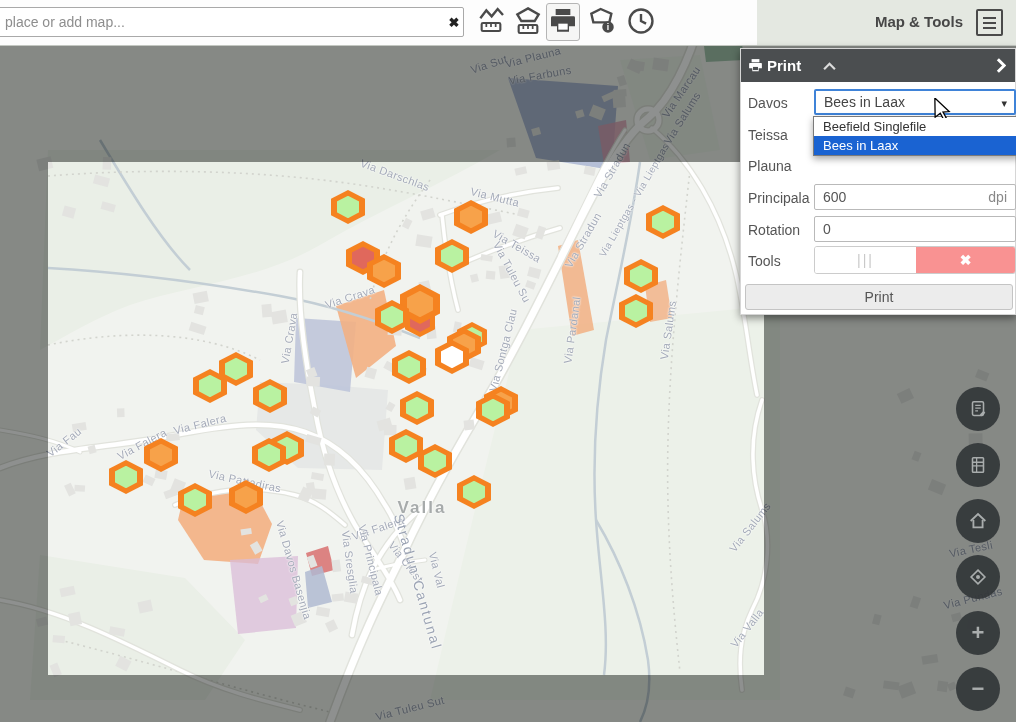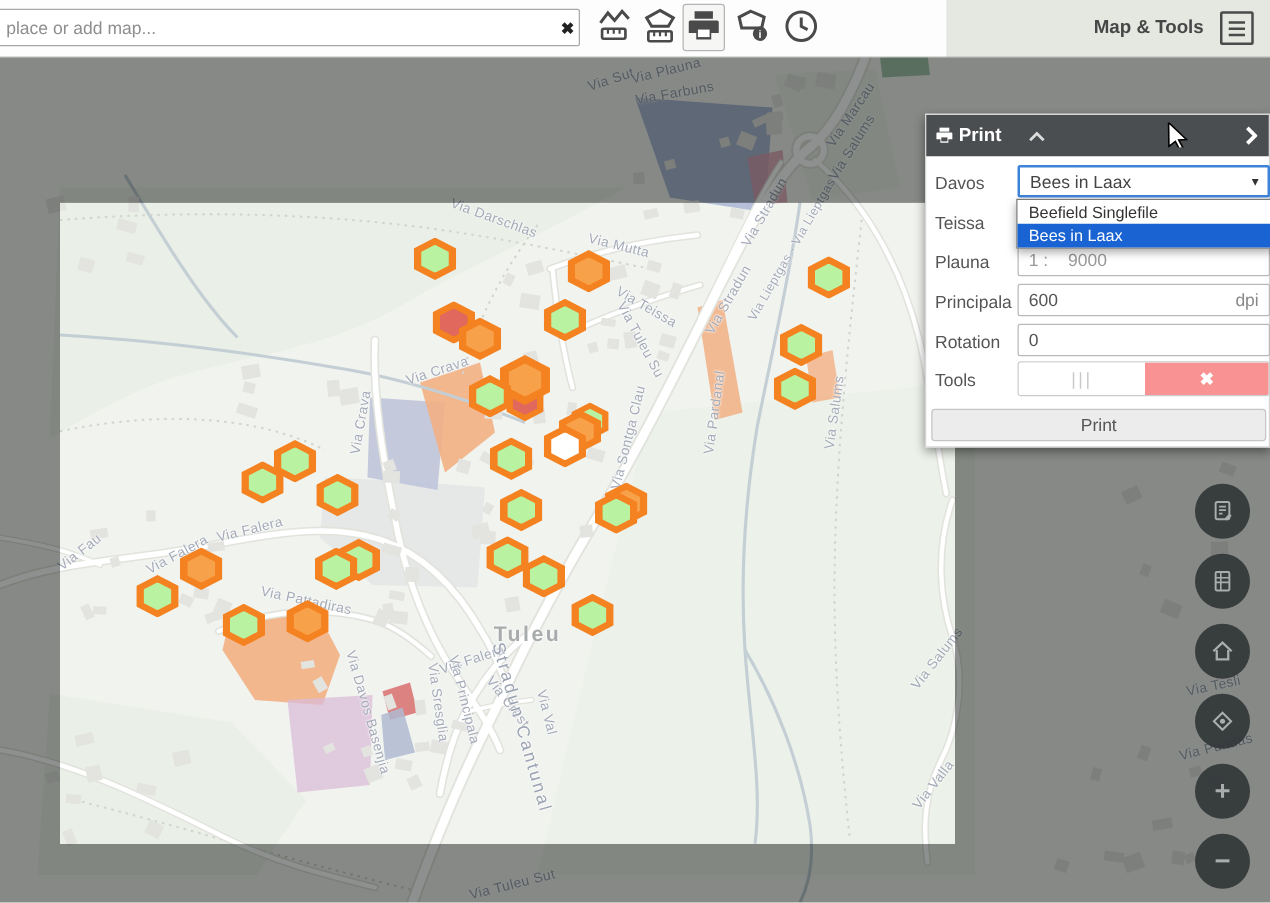--- a/index.html
+++ b/index.html
@@ -37,21 +37,21 @@
   #hamburger i{display:block;height:2px;background:#4a4a4a;margin:3px 1px;}
 
   
   #side-buttons{position:absolute;left:956px;top:0;width:44px;z-index:5;}
   .circle-btn{position:absolute;left:0;width:44px;height:44px;border-radius:50%;border:0;cursor:pointer;
           background:rgba(50,54,56,.92);color:#a9adad;font-size:22px;font-weight:bold;
           display:flex;align-items:center;justify-content:center;padding:0;}
 
   
   #print-panel{position:absolute;left:740px;top:48px;width:276px;height:267px;z-index:7;
-          background:#fff;box-shadow:0 3px 8px rgba(0,0,0,.45);border:1px solid #d6d6d6;box-sizing:border-box;margin-top:43px;}
+          background:#fff;box-shadow:0 3px 8px rgba(0,0,0,.45);border:1px solid #d6d6d6;box-sizing:border-box;}
   #panel-header{position:absolute;left:0;top:0;width:100%;height:33px;background:#4b4e50;color:#fff;}
   #panel-title{position:absolute;left:26px;top:8px;font-size:15px;font-weight:bold;}
   .prow-label{position:absolute;left:7px;font-size:14px;color:#555;}
   .pinput{position:absolute;left:73px;width:202px;height:26px;border:1px solid #b9b9b9;border-radius:2px;
           background:#fff;box-sizing:border-box;font-size:14px;color:#555;line-height:24px;padding:0 8px;}
   #layout-select{top:40px;border:2px solid #3f83d8;color:#444;cursor:pointer;line-height:22px;}
   #layout-arrow{position:absolute;right:7px;top:1px;font-size:11px;color:#333;}
   #scale-box{top:103px;color:#999;}
   #res-box{top:135px;}
   #rot-box{top:167px;}
@@ -250,21 +250,21 @@
         <rect x="102.72699356079102" y="157.14520454406738" width="8.454732537269592" height="12.43578252196312" transform="rotate(2.590314745903015 106.95435982942581 163.36309580504894)"></rect>
         <rect x="912.8605401515961" y="451.6285216808319" width="7.217893004417419" height="9.2305205501616" transform="rotate(20.805859565734863 916.4694866538048 456.2437819559127)"></rect>
         <rect x="898.4450507164001" y="390.4616677761078" width="13.9176766872406" height="10.939784288406372" transform="rotate(-25.46955943107605 905.4038890600204 395.931559920311)"></rect>
         <rect x="929.4288885593414" y="481.5198278427124" width="15.156159609556198" height="11.287772059440613" transform="rotate(22.104642391204834 937.0069683641195 487.1637138724327)"></rect>
         <rect x="976.1536991596222" y="371.0497236251831" width="12.095219731330872" height="8.448811888694763" transform="rotate(21.71345628798008 982.2013090252876 375.2741295695305)"></rect>
         <rect x="968.7171995639801" y="433.4132146835327" width="13.814120888710022" height="11.416840434074402" transform="rotate(-1.1315560340881348 975.6242600083351 439.1216349005699)"></rect>
       </g>
   </svg>
 
   <div id="label-layer">
-      <span class="maplabel town" style="left: 422px; top: 508px; transform: translate(-50%, -50%) rotate(0deg); font-size: 17px;">Tuleu</span>
+      <span class="maplabel town" style="left: 422px; top: 508px; transform: translate(-50%, -50%) rotate(0deg); font-size: 17px;">Valla</span>
       <span class="maplabel" style="left: 395px; top: 175px; transform: translate(-50%, -50%) rotate(20deg);">Via Darschlas</span>
       <span class="maplabel" style="left: 495px; top: 197px; transform: translate(-50%, -50%) rotate(14deg);">Via Mutta</span>
       <span class="maplabel" style="left: 517px; top: 246px; transform: translate(-50%, -50%) rotate(30deg);">Via Teissa</span>
       <span class="maplabel" style="left: 512px; top: 272px; transform: translate(-50%, -50%) rotate(62deg);">Via Tuleu Su</span>
       <span class="maplabel" style="left: 583px; top: 240px; transform: translate(-50%, -50%) rotate(-60deg);">Via Stradun</span>
       <span class="maplabel" style="left: 612px; top: 170px; transform: translate(-50%, -50%) rotate(-60deg);">Via Stradun</span>
       <span class="maplabel" style="left: 634px; top: 200px; transform: translate(-50%, -50%) rotate(-60deg); font-size: 10px;">Via Lieptgas - Via Lieptgas</span>
       <span class="maplabel" style="left: 350px; top: 297px; transform: translate(-50%, -50%) rotate(-18deg);">Via Crava</span>
       <span class="maplabel" style="left: 289px; top: 338px; transform: translate(-50%, -50%) rotate(-80deg);">Via Crava</span>
       <span class="maplabel" style="left: 503px; top: 350px; transform: translate(-50%, -50%) rotate(-76deg);">Via Sontga Clau</span>
@@ -488,24 +488,20 @@
 
     <span class="prow-label" style="top:46px">Davos</span>
     <div class="pinput" id="layout-select">
       <span>Bees in Laax</span>
       <span id="layout-arrow">▾</span>
     </div>
 
     <span class="prow-label" style="top:78px">Teissa</span>
 
     <span class="prow-label" style="top:109px">Plauna</span>
-    <div class="pinput" id="scale-box">
-      <span>1 :</span>
-      <span style="margin-left:12px">9000</span>
-    </div>
 
     <span class="prow-label" style="top:141px">Principala</span>
     <div class="pinput" id="res-box">
       <span id="res-unit">dpi</span>
       <span>600</span>
     </div>
 
     <span class="prow-label" style="top:173px">Rotation</span>
     <div class="pinput" id="rot-box">
       <span>0</span>

